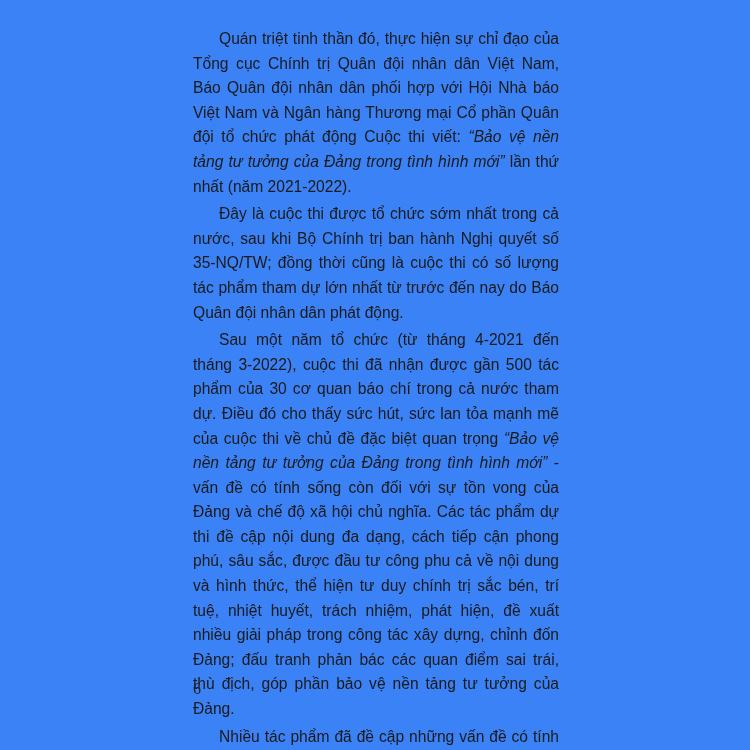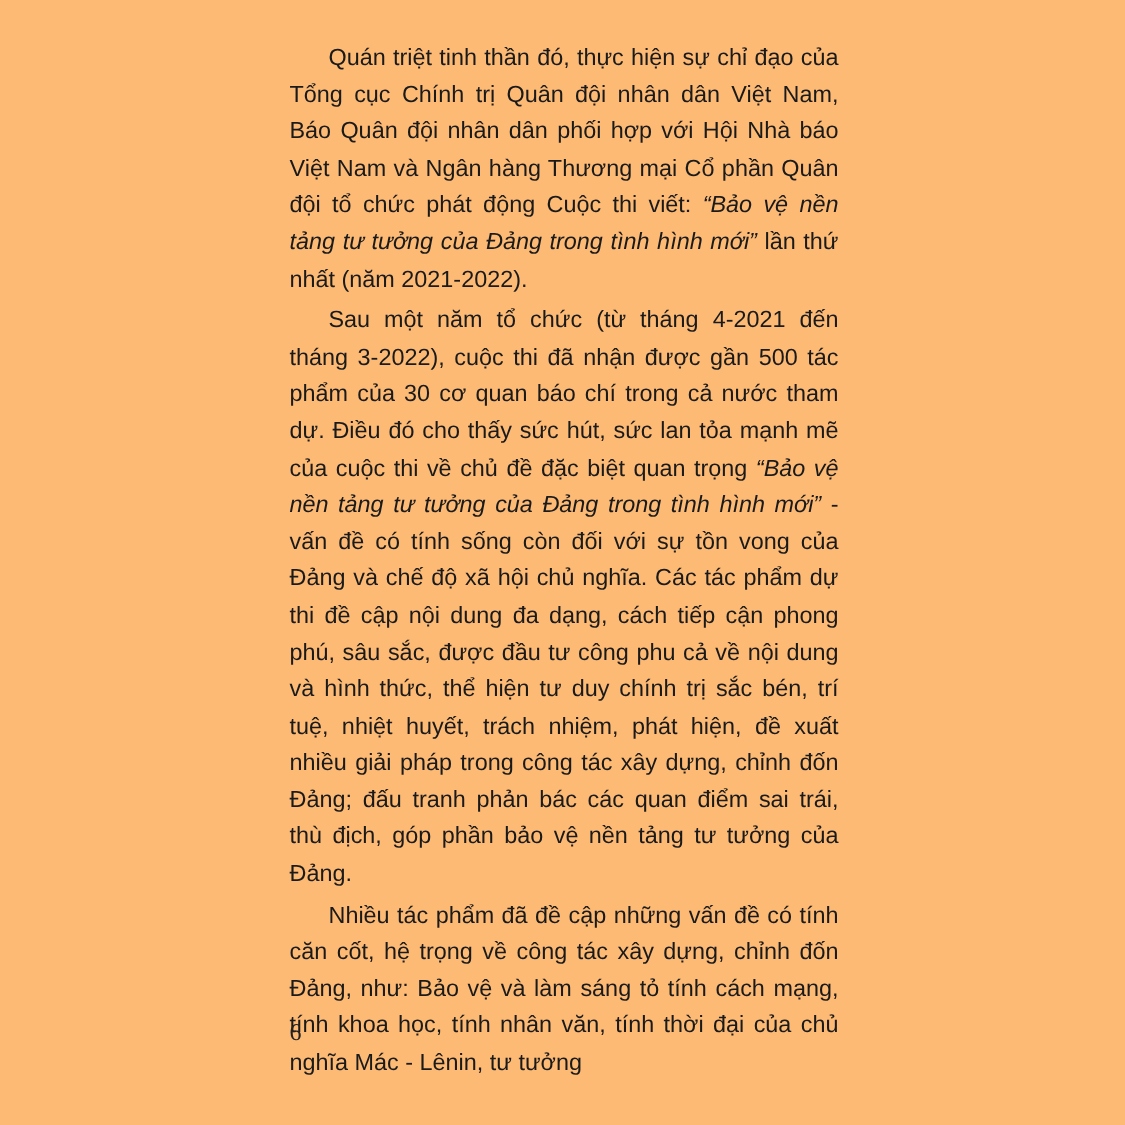--- a/index.html
+++ b/index.html
@@ -12,21 +12,21 @@
     height: 750px;
     position: relative;
     overflow: hidden;
   }
   .page {
     position: absolute;
     left: 0;
     top: 0;
     width: 750px;
     height: 750px;
-    background: #fdba74;
+    background: #3b82f6;
   }
   .text-block {
     position: absolute;
     left: 193px;
     top: 27px;
     width: 366px;
     font-family: "Liberation Sans", "DejaVu Sans", sans-serif;
     font-size: 15.6px;
     line-height: 24.6px;
     color: #1a1a1a;
@@ -51,20 +51,23 @@
 </style>
 </head>
 <body>
 
 <div class="page">
   <div class="text-block">
     <p class="para">
       <span>Quán triệt tinh thần đó, thực hiện sự chỉ đạo của Tổng cục Chính trị Quân đội nhân dân Việt Nam, Báo Quân đội nhân dân phối hợp với Hội Nhà báo Việt Nam và Ngân hàng Thương mại Cổ phần Quân đội tổ chức phát động Cuộc thi viết: </span><em>“Bảo vệ nền tảng tư tưởng của Đảng trong tình hình mới”</em><span> lần thứ nhất (năm 2021-2022).</span>
     </p>
     <p class="para">
+      <span>Đây là cuộc thi được tổ chức sớm nhất trong cả nước, sau khi Bộ Chính trị ban hành Nghị quyết số 35-NQ/TW; đồng thời cũng là cuộc thi có số lượng tác phẩm tham dự lớn nhất từ trước đến nay do Báo Quân đội nhân dân phát động.</span>
+    </p>
+    <p class="para">
       <span>Sau một năm tổ chức (từ tháng 4-2021 đến tháng 3-2022), cuộc thi đã nhận được gần 500 tác phẩm của 30 cơ quan báo chí trong cả nước tham dự. Điều đó cho thấy sức hút, sức lan tỏa mạnh mẽ của cuộc thi về chủ đề đặc biệt quan trọng </span><em>“Bảo vệ nền tảng tư tưởng của Đảng trong tình hình mới”</em><span> - vấn đề có tính sống còn đối với sự tồn vong của Đảng và chế độ xã hội chủ nghĩa. Các tác phẩm dự thi đề cập nội dung đa dạng, cách tiếp cận phong phú, sâu sắc, được đầu tư công phu cả về nội dung và hình thức, thể hiện tư duy chính trị sắc bén, trí tuệ, nhiệt huyết, trách nhiệm, phát hiện, đề xuất nhiều giải pháp trong công tác xây dựng, chỉnh đốn Đảng; đấu tranh phản bác các quan điểm sai trái, thù địch, góp phần bảo vệ nền tảng tư tưởng của Đảng.</span>
     </p>
     <p class="para">
       <span>Nhiều tác phẩm đã đề cập những vấn đề có tính căn cốt, hệ trọng về công tác xây dựng, chỉnh đốn Đảng, như: Bảo vệ và làm sáng tỏ tính cách mạng, tính khoa học, tính nhân văn, tính thời đại của chủ nghĩa Mác - Lênin, tư tưởng</span>
     </p>
   </div>
   <div class="page-number">6</div>
 </div>
 
 </body></html>

